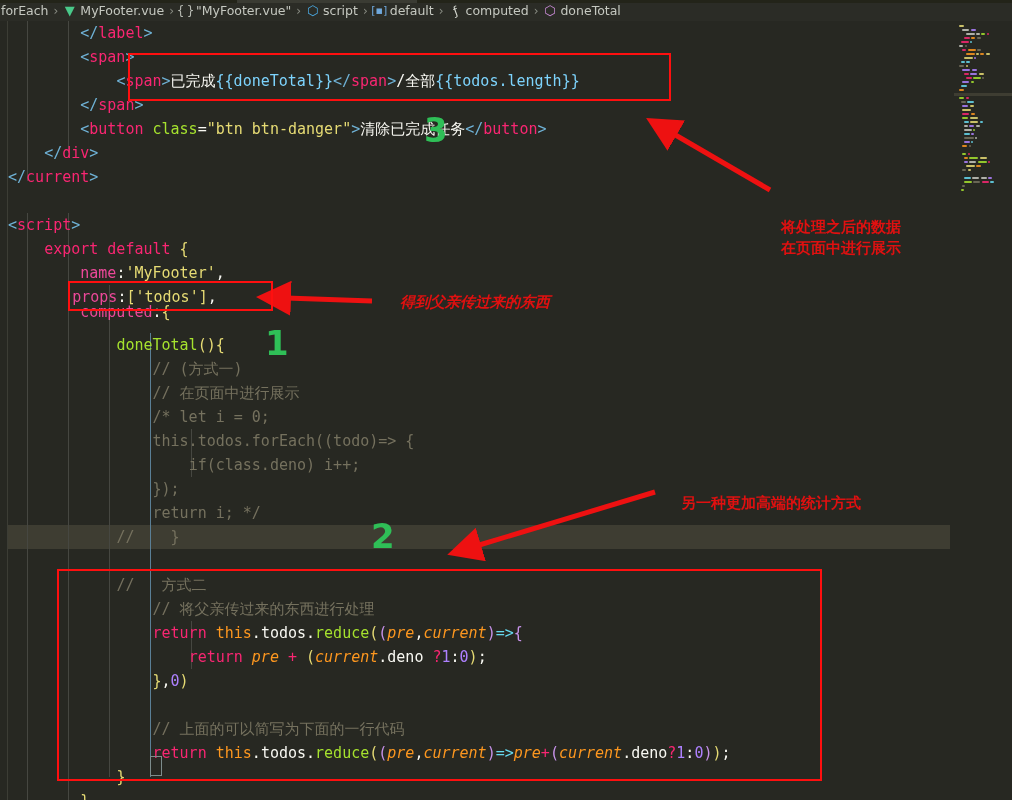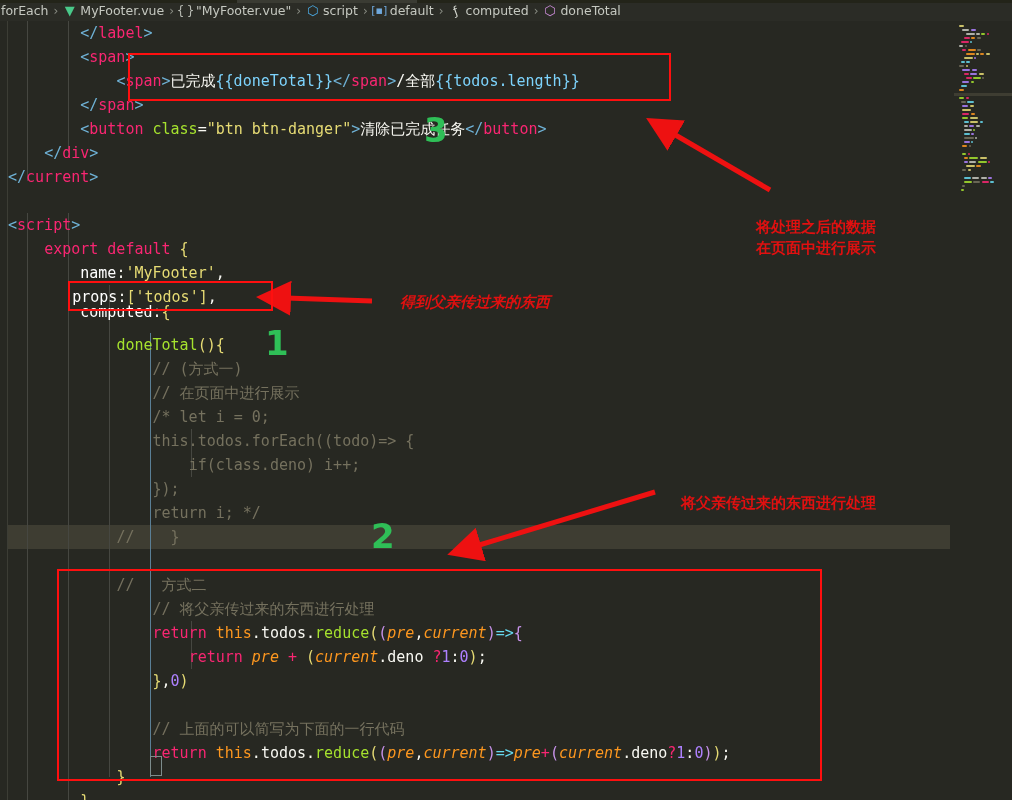--- a/index.html
+++ b/index.html
@@ -60,21 +60,21 @@
   .ln{position:absolute;left:0;white-space:pre;height:24px;line-height:24px;}
 
   
   .t-punc   {color:#f8f8f2;}
   .t-angle  {color:#6fb2d6;}
   .t-tag    {color:#f92672;}
   .t-attr   {color:#a6e22e;}
   .t-str    {color:#e6db74;}
   .t-txt    {color:#7dd3fc;}
   .t-kw     {color:#f92672;}
-  .t-key    {color:#ffffff;}
+  .t-key    {color:#ec4899;}
   .t-fn     {color:#a6e22e;}
   .t-this   {color:#fd971f;}
   .t-prop   {color:#f8f8f2;}
   .t-num    {color:#ae81ff;}
   .t-param  {color:#fd971f;font-style:italic;}
   .t-cmt    {color:#75715e;}
   .t-op     {color:#f92672;}
   .t-arrow  {color:#66d9ef;}
   .t-brace1 {color:#e6db74;}
   .t-brace2 {color:#c792ea;}
@@ -304,22 +304,22 @@
         </marker>
       </defs>
       <line x1="770" y1="190" x2="672" y2="133" stroke="#ee1111" stroke-width="5" marker-end="url(#ah)"></line>
       <line x1="372" y1="301" x2="286" y2="298" stroke="#ee1111" stroke-width="5" marker-end="url(#ah)"></line>
       <line x1="655" y1="492" x2="476" y2="546" stroke="#ee1111" stroke-width="5" marker-end="url(#ah)"></line>
     </svg>
     <div id="anno">
         <div class="anno-box" style="left: 128px; top: 53px; width: 543px; height: 48px; border-color: rgb(255, 15, 15);"></div>
         <div class="anno-box" style="left: 68px; top: 281px; width: 205px; height: 30px; border-color: rgb(255, 15, 15);"></div>
         <div class="anno-box" style="left: 57px; top: 569px; width: 765px; height: 212px; border-color: rgb(255, 15, 15);"></div>
-        <div class="anno-text" style="left: 756px; top: 217px;">将处理之后的数据
+        <div class="anno-text" style="left: 781px; top: 217px;">将处理之后的数据
 在页面中进行展示</div>
         <div class="anno-text" style="left: 400px; top: 292px; font-style: italic;">得到父亲传过来的东西</div>
-        <div class="anno-text" style="left: 681px; top: 493px;">将父亲传过来的东西进行处理</div>
+        <div class="anno-text" style="left: 681px; top: 493px;">另一种更加高端的统计方式</div>
         <div class="anno-num" style="left: 265px; top: 326px; color: rgb(47, 191, 87);">1</div>
         <div class="anno-num" style="left: 371px; top: 519px; color: rgb(47, 191, 87);">2</div>
         <div class="anno-num" style="left: 424px; top: 113px; color: rgb(47, 191, 87);">3</div>
       </div>
   </div>
 </div>
 
 </body></html>

